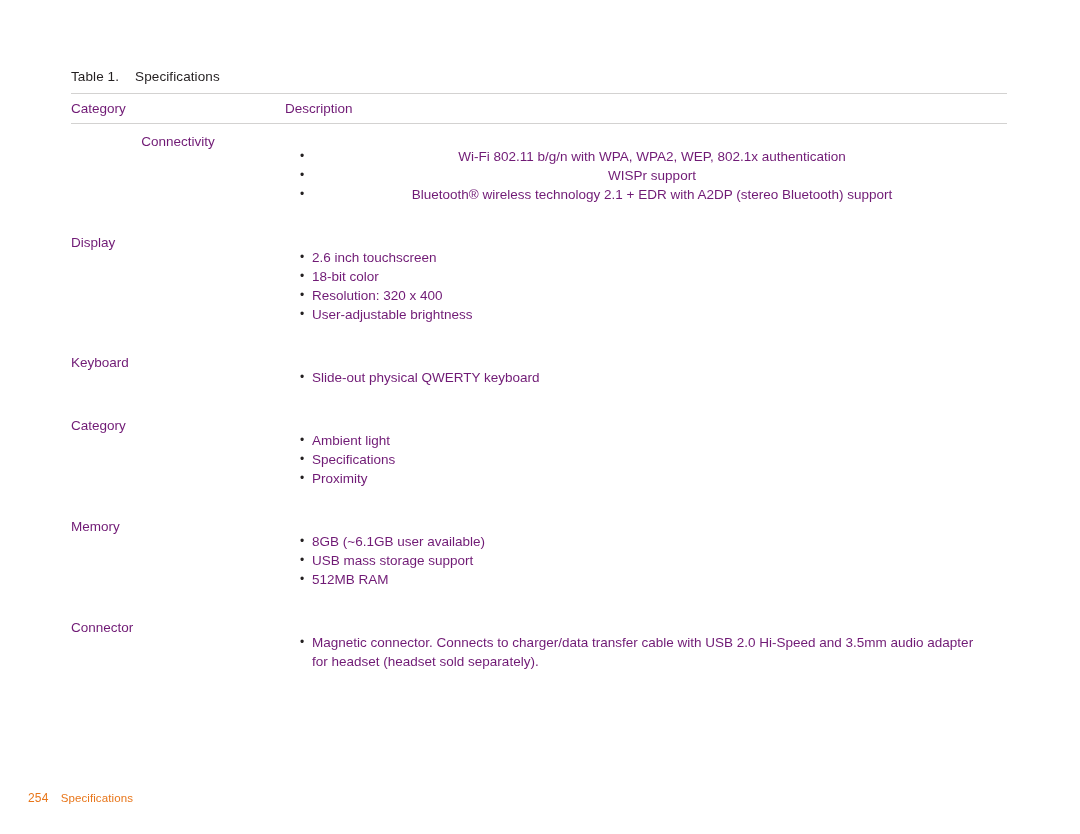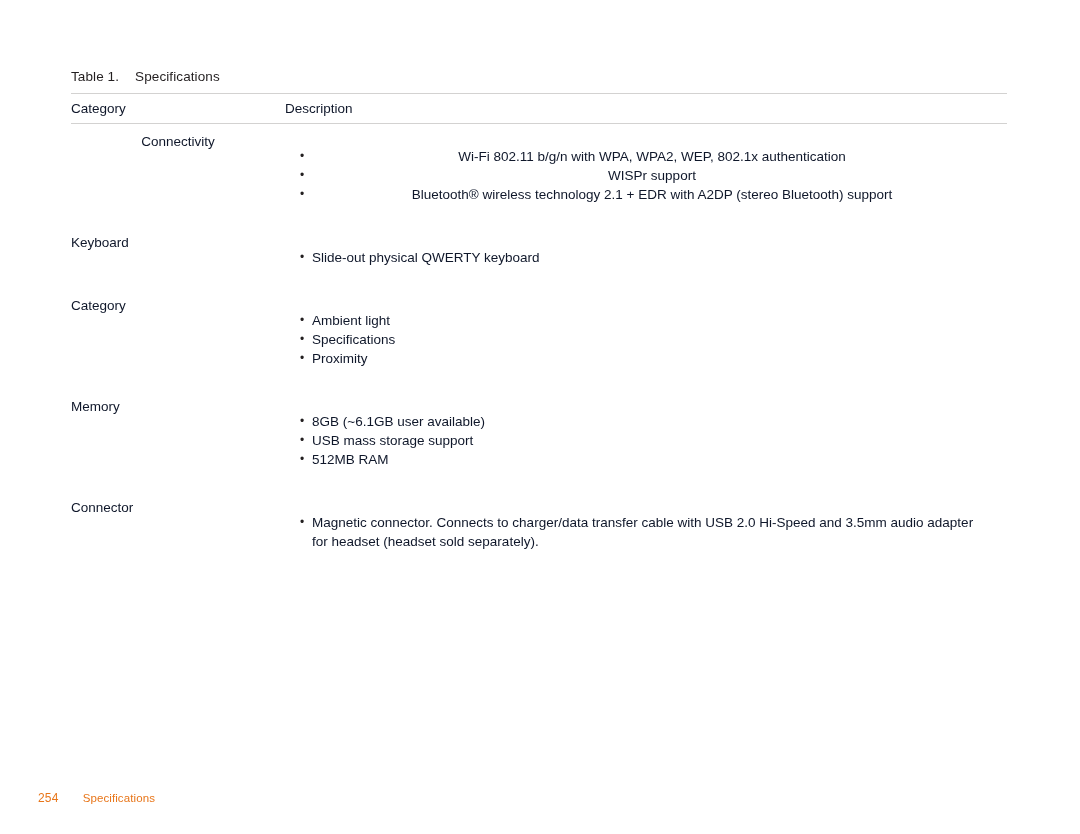--- a/index.html
+++ b/index.html
@@ -40,21 +40,21 @@
     width: 936px;
     border-collapse: collapse;
   }
   .spec-table th,
   .spec-table td {
     text-align: left;
     vertical-align: top;
     font-weight: normal;
     font-size: 13.5px;
     line-height: 19px;
-    color: #0f172a;
+    color: #701a75;
     padding: 0;
   }
   .head-row th {
     border-top: 1px solid #d3d2d1;
     border-bottom: 1px solid #d3d2d1;
     padding: 5px 0 5px 0;
   }
   .col-cat {
     width: 214px;
   }
@@ -86,25 +86,25 @@
     content: "\2022";
     position: absolute;
     left: 0;
     top: 0;
     font-size: 12px;
     line-height: 19px;
     color: #231f20;
   }
   .footer {
     position: absolute;
-    left: 38px;
+    left: 28px;
     top: 791px;
     display: flex;
     align-items: baseline;
-    gap: 24px;
+    gap: 12px;
   }
   .footer .page-num {
     font-size: 12px;
     color: #e8761a;
     letter-spacing: 0.2px;
   }
   .footer .footer-label {
     font-size: 11.5px;
     color: #e8761a;
     letter-spacing: 0.1px;
@@ -127,20 +127,31 @@
       </tr>
     </thead>
     <tbody>
       <tr class="body-row first">
         <td class="cat-cell">Connectivity</td>
         <td>
           <ul class="bullets">
             <li>Wi-Fi 802.11 b/g/n with WPA, WPA2, WEP, 802.1x authentication</li>
             <li>WISPr support</li>
             <li>Bluetooth® wireless technology 2.1 + EDR with A2DP (stereo Bluetooth) support</li>
+          </ul>
+        </td>
+      </tr>
+      <tr class="body-row">
+        <td class="cat-cell">Display</td>
+        <td>
+          <ul class="bullets">
+            <li>2.6 inch touchscreen</li>
+            <li>18-bit color</li>
+            <li>Resolution: 320 x 400</li>
+            <li>User-adjustable brightness</li>
           </ul>
         </td>
       </tr>
       <tr class="body-row">
         <td class="cat-cell">Keyboard</td>
         <td>
           <ul class="bullets">
             <li>Slide-out physical QWERTY keyboard</li>
           </ul>
         </td>

